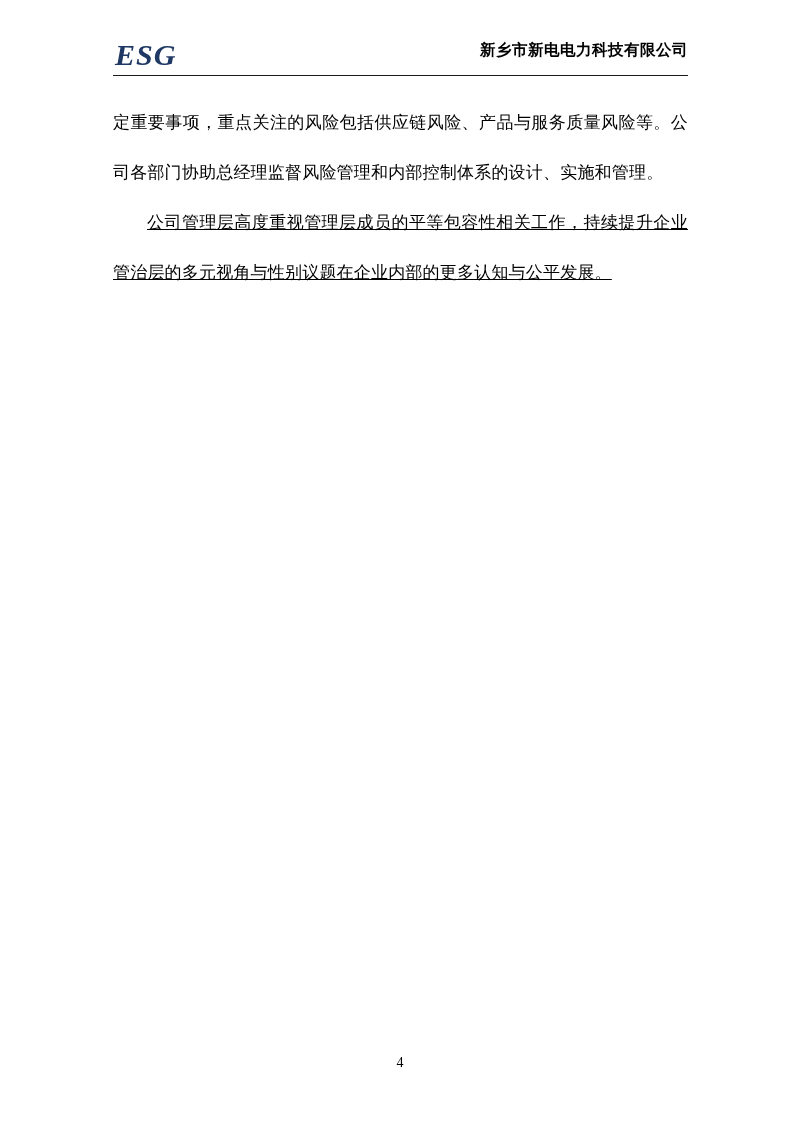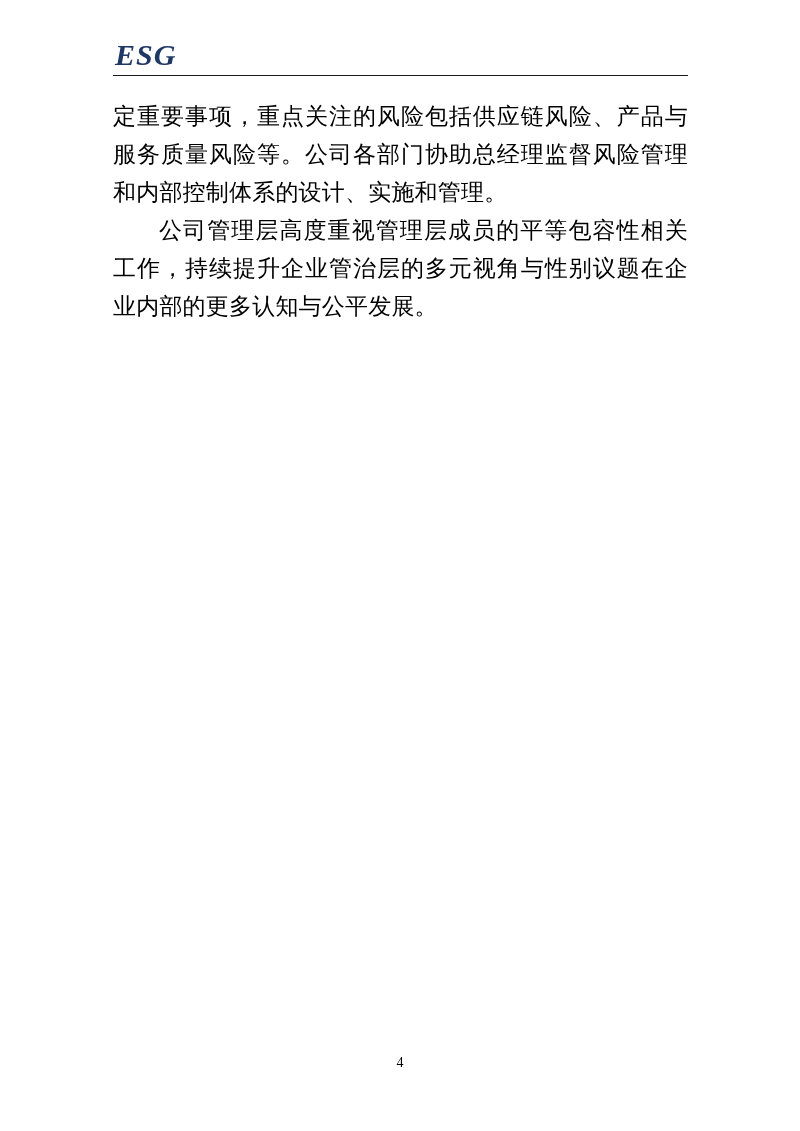--- a/index.html
+++ b/index.html
@@ -46,28 +46,29 @@
     font-weight: bold;
     color: #000;
     letter-spacing: 0.5px;
     padding-bottom: 3px;
   }
   .body-text {
     margin-top: 22px;
   }
   p.para {
     margin: 0 0 0 0;
-    font-size: 23px;
-    line-height: 38px;
+    font-size: 17px;
+    line-height: 50px;
     text-align: justify;
     text-justify: inter-ideograph;
     letter-spacing: 0.2px;
   }
   p.indent {
     text-indent: 2em;
+    text-decoration: underline;
   }
   .page-number {
     position: absolute;
     top: 1055px;
     left: 0;
     width: 800px;
     text-align: center;
     font-size: 14px;
     font-family: "Liberation Serif", "DejaVu Serif", serif;
     color: #000;
@@ -75,20 +76,21 @@
 </style>
 </head>
 <body>
 
 <div class="page">
 
   <div class="content">
 
     <div class="header">
       <div class="logo">ESG</div>
+      <div class="header-title">新乡市新电电力科技有限公司</div>
     </div>
 
     <div class="body-text">
       <p class="para">定重要事项，重点关注的风险包括供应链风险、产品与服务质量风险等。公司各部门协助总经理监督风险管理和内部控制体系的设计、实施和管理。</p>
       <p class="para indent">公司管理层高度重视管理层成员的平等包容性相关工作，持续提升企业管治层的多元视角与性别议题在企业内部的更多认知与公平发展。</p>
     </div>
 
   </div>
 
   <div class="page-number">4</div>

